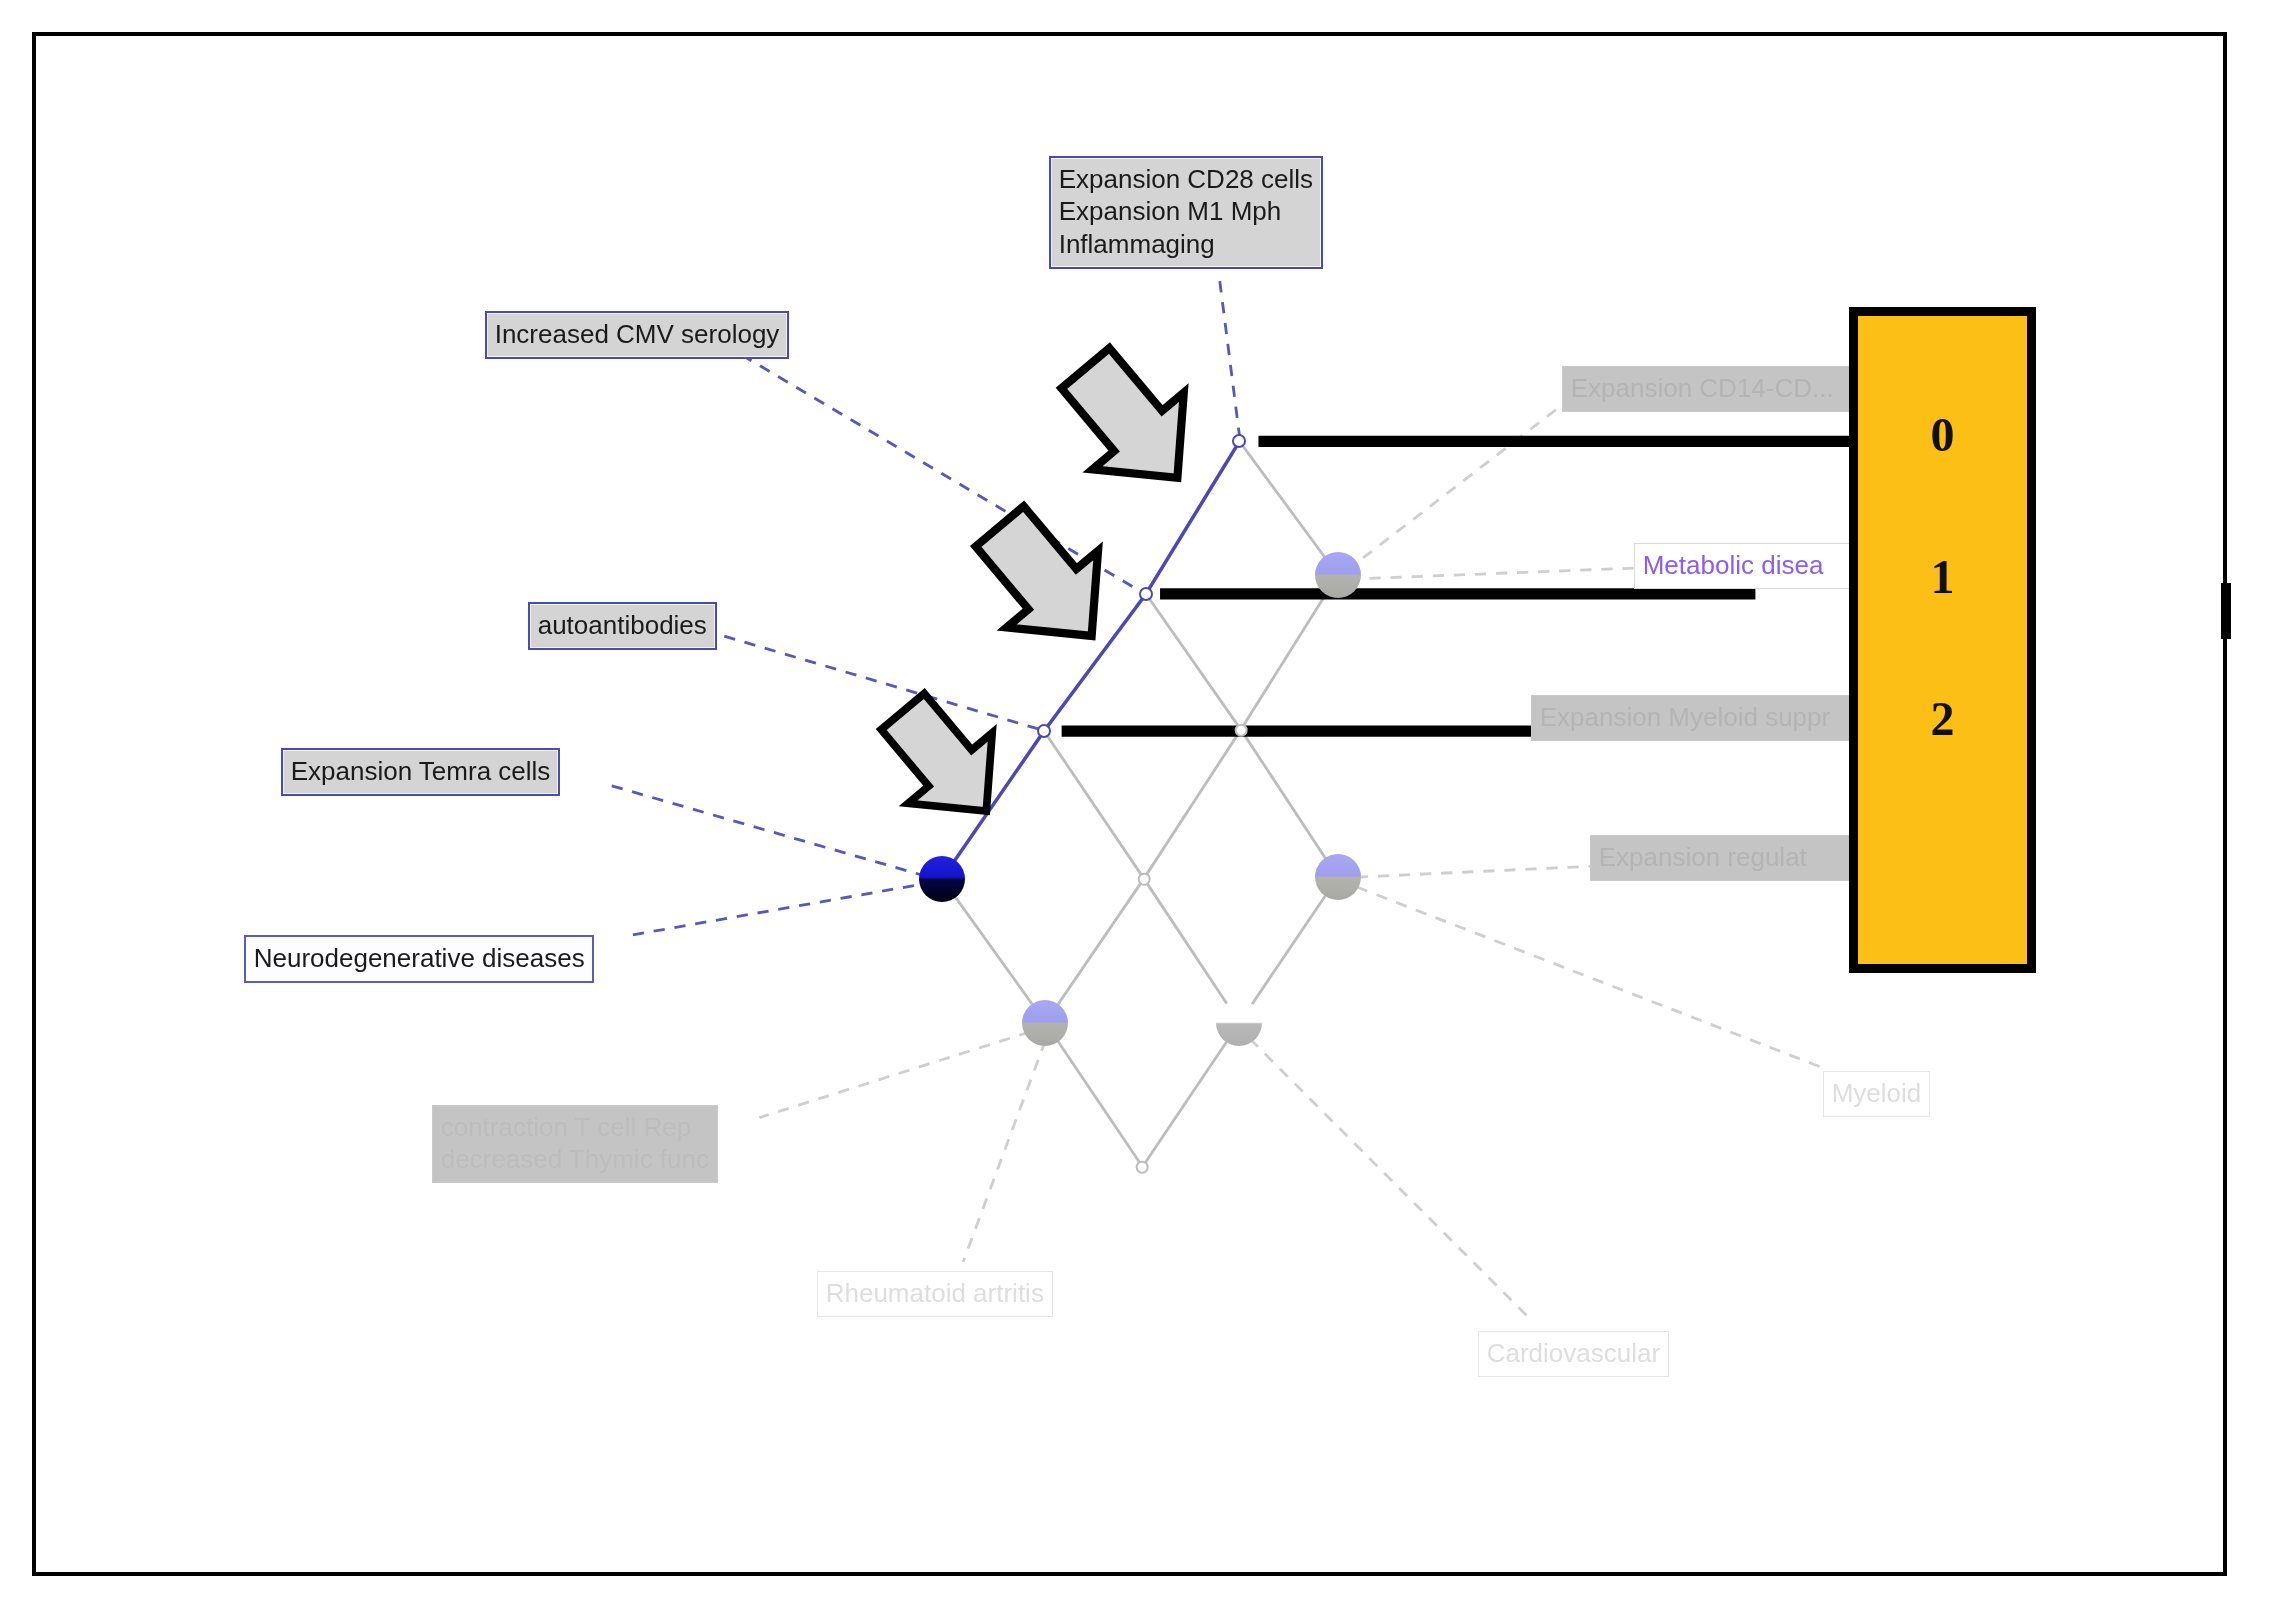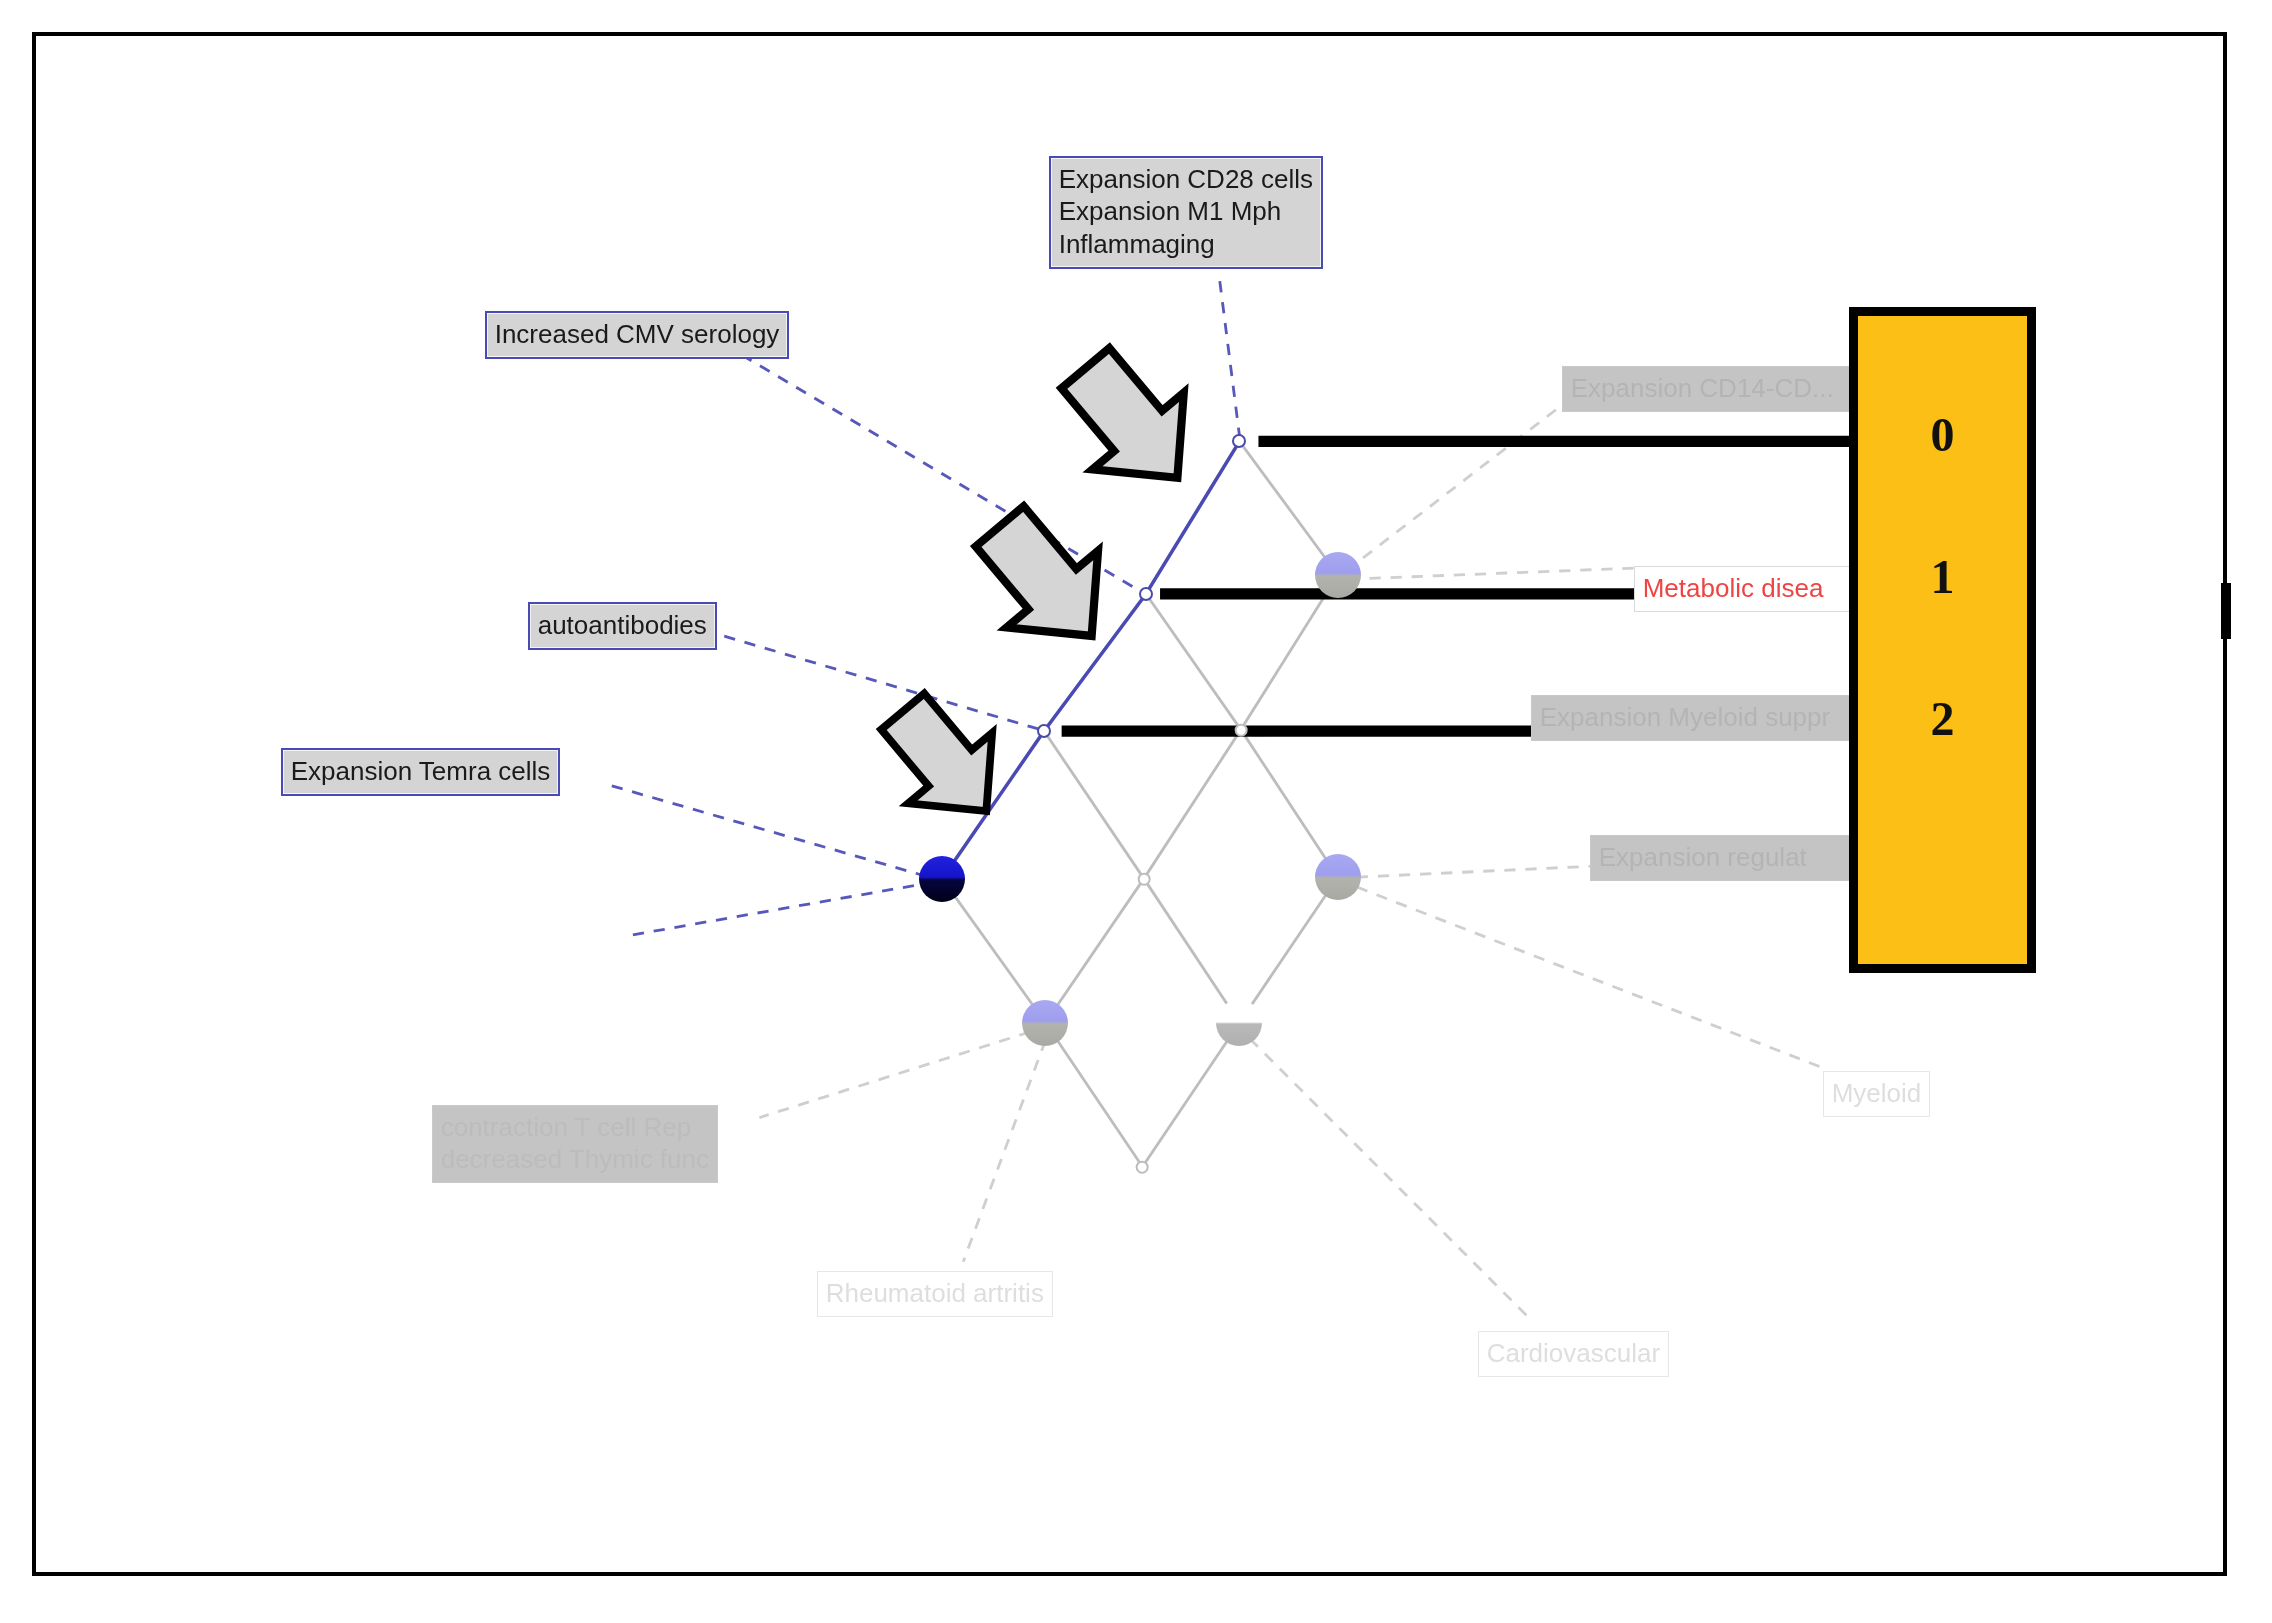--- a/index.html
+++ b/index.html
@@ -60,24 +60,23 @@
     border: 1.4px solid #c9c9c9;
     background: #c4c4c4;
     color: #b4b4b4;
     font-size: 26px;
     padding: 4.9px 7.7px 6.3px 7.7px;
   }
   
   .lbl-dim-white {
     border: 1.4px solid #d9d9d9;
     background: #ffffff;
-    color: #ef4444;
-    font-size: 26px;
-    padding: 4.9px 7.7px 6.3px 7.7px;
-    margin-top: 23px;
+    color: #8b5cf6;
+    font-size: 26px;
+    padding: 4.9px 7.7px 6.3px 7.7px;
   }
   .lbl-dim-white-lt {
     border: 1.4px solid #e6e6e6;
     background: #ffffff;
     color: #dedede;
     font-size: 26px;
     padding: 4.9px 7.7px 6.3px 7.7px;
   }
   
   #granule-title {
@@ -255,20 +254,21 @@
   <div class="lbl lbl-active" style="left:1049px; top:156px;">Expansion CD28 cells
 Expansion M1 Mph
 Inflammaging</div>
 
   <div class="lbl lbl-active" style="left:485px; top:311px;">Increased CMV serology</div>
 
   <div class="lbl lbl-active" style="left:508px; top:602px;margin-left:20px;">autoantibodies</div>
 
   <div class="lbl lbl-active" style="left:281px; top:748px;">Expansion Temra cells</div>
 
+  <div class="lbl lbl-active-white" style="left:244px; top:935px;">Neurodegenerative diseases</div>
 
   <div class="lbl lbl-dim-grey" style="left:1562px; top:366px; width:295px; overflow:hidden;">Expansion CD14-CD...</div>
 
   <div class="lbl lbl-dim-white" style="left:1634px; top:543px; width:225px; overflow:hidden;">Metabolic disea</div>
 
   <div class="lbl lbl-dim-grey" style="left:1531px; top:695px; width:328px; overflow:hidden;">Expansion Myeloid suppr</div>
 
   <div class="lbl lbl-dim-grey" style="left:1590px; top:835px; width:269px; overflow:hidden;">Expansion regulat</div>
 
   <div class="lbl lbl-dim-white-lt" style="left:1823px; top:1071px;">Myeloid</div>

